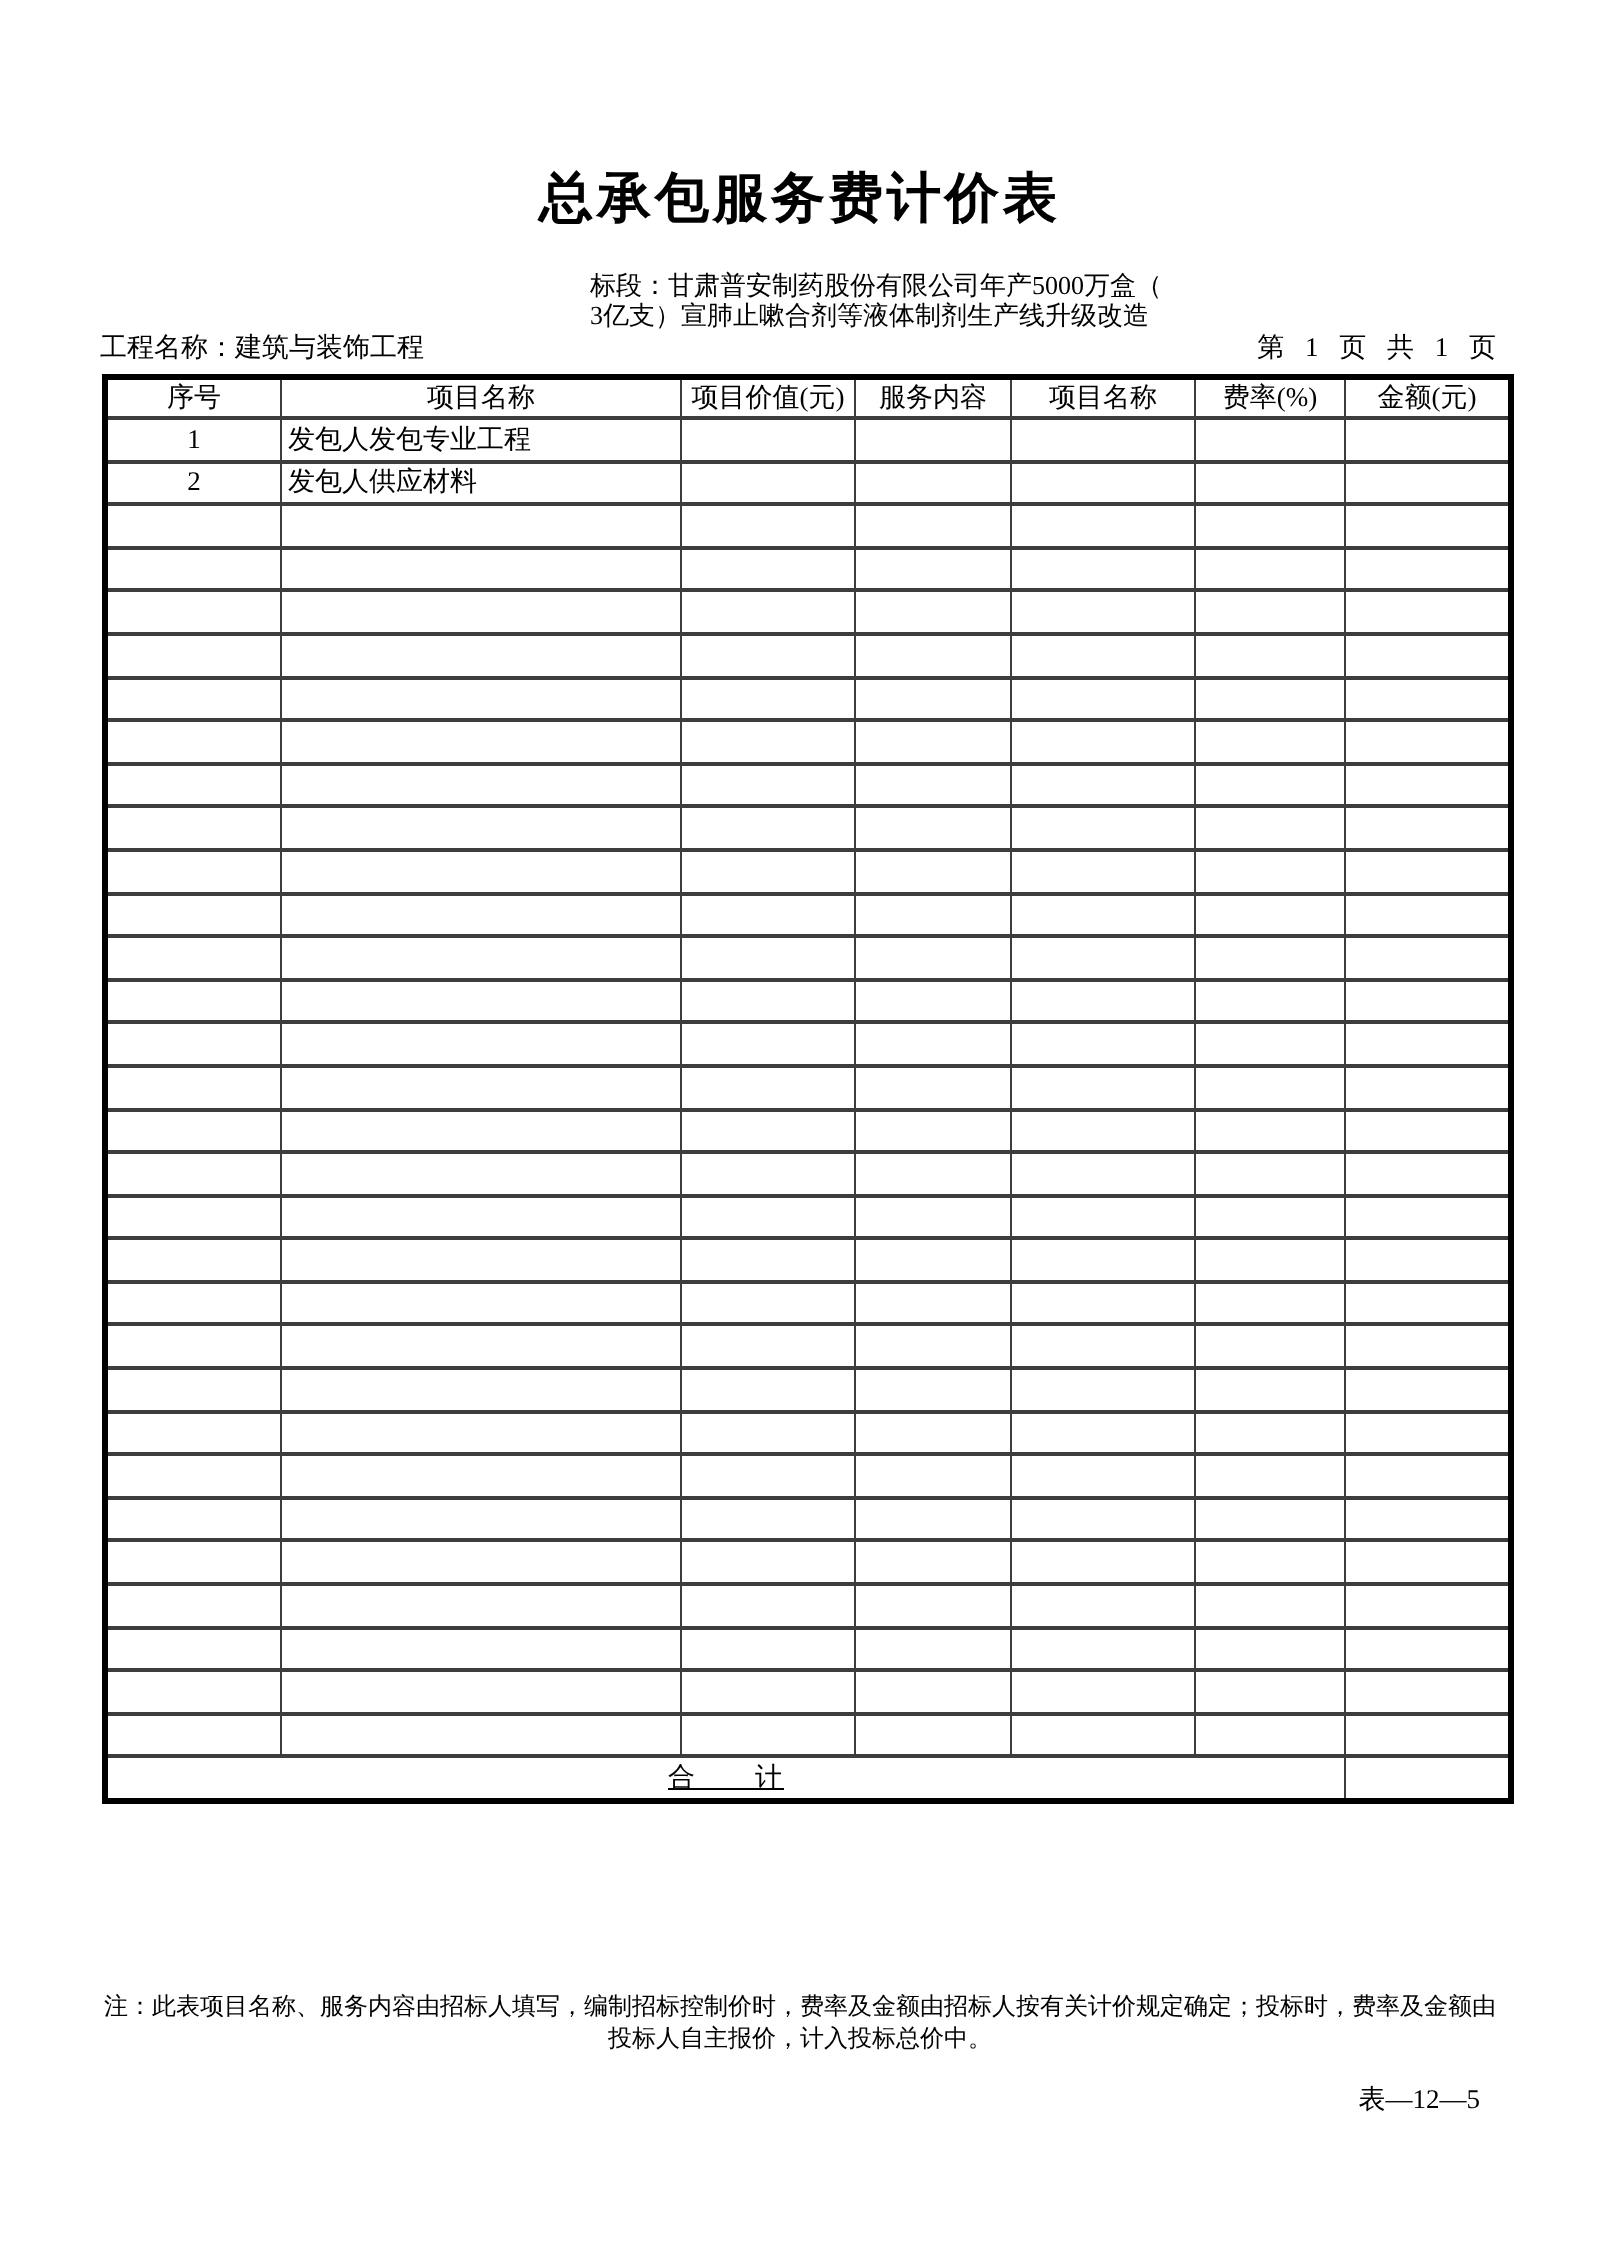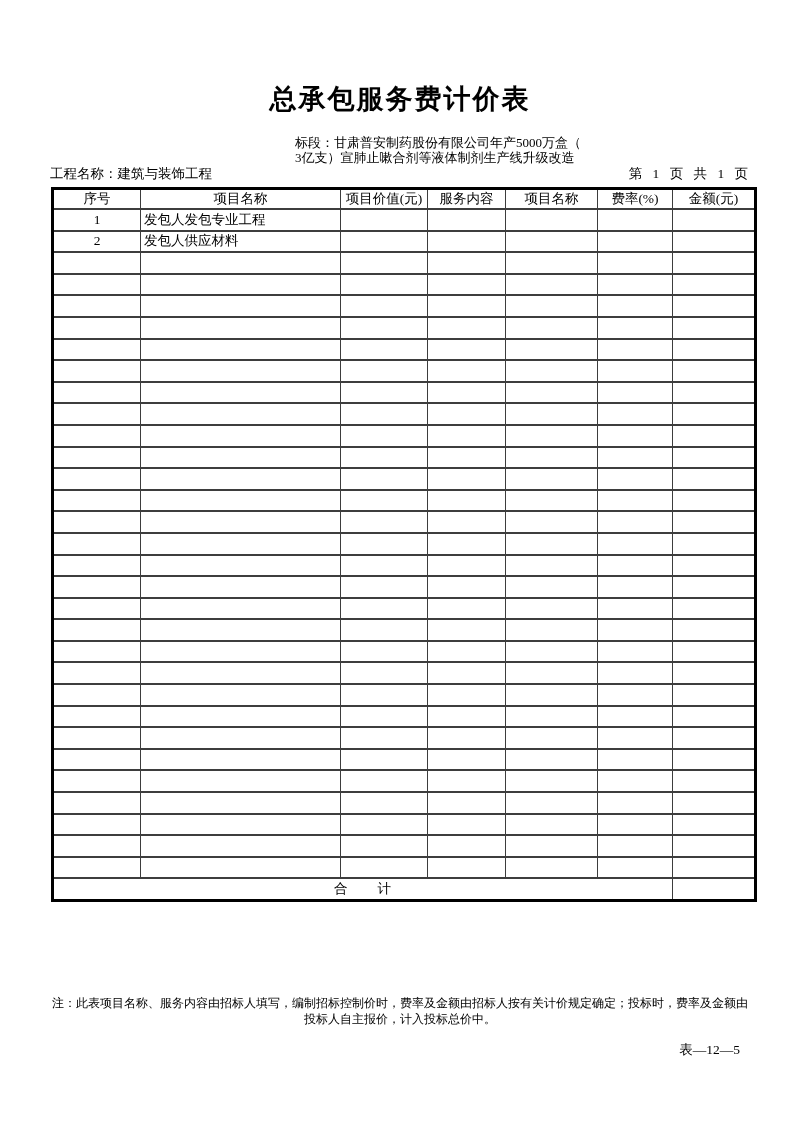--- a/index.html
+++ b/index.html
@@ -66,21 +66,21 @@
     padding: 0 3px;
     text-align: center;
     font-weight: normal;
     overflow: hidden;
     white-space: nowrap;
   }
   table.fee-table thead tr { height: 20px; }
   table.fee-table tbody tr { height: 21.6px; }
   table.fee-table tfoot tr { height: 22px; }
   table.fee-table td.cell-left { text-align: left; }
-  table.fee-table td.total-label-cell { text-align: center; letter-spacing: 1px; }
+  table.fee-table td.total-label-cell { text-align: center; letter-spacing: 1px; text-decoration: underline; }
   .note {
     position: absolute;
     left: 50px;
     top: 996px;
     width: 700px;
     font-size: 12px;
     line-height: 15.5px;
     text-align: center;
   }
   .form-code {

